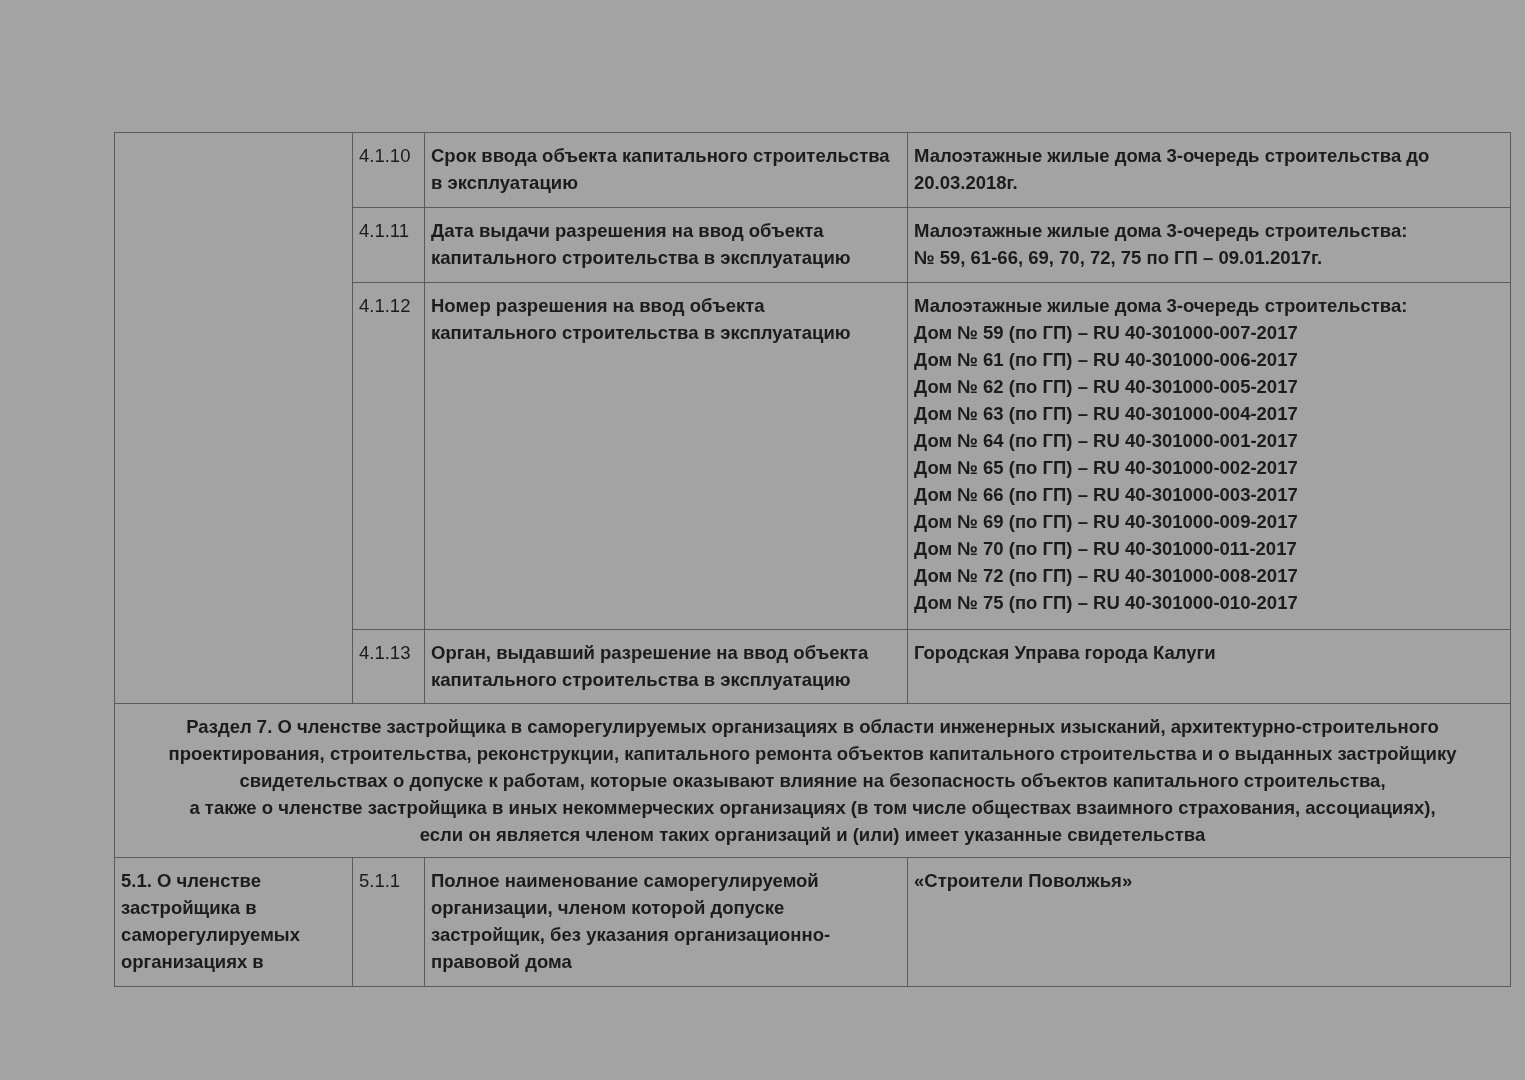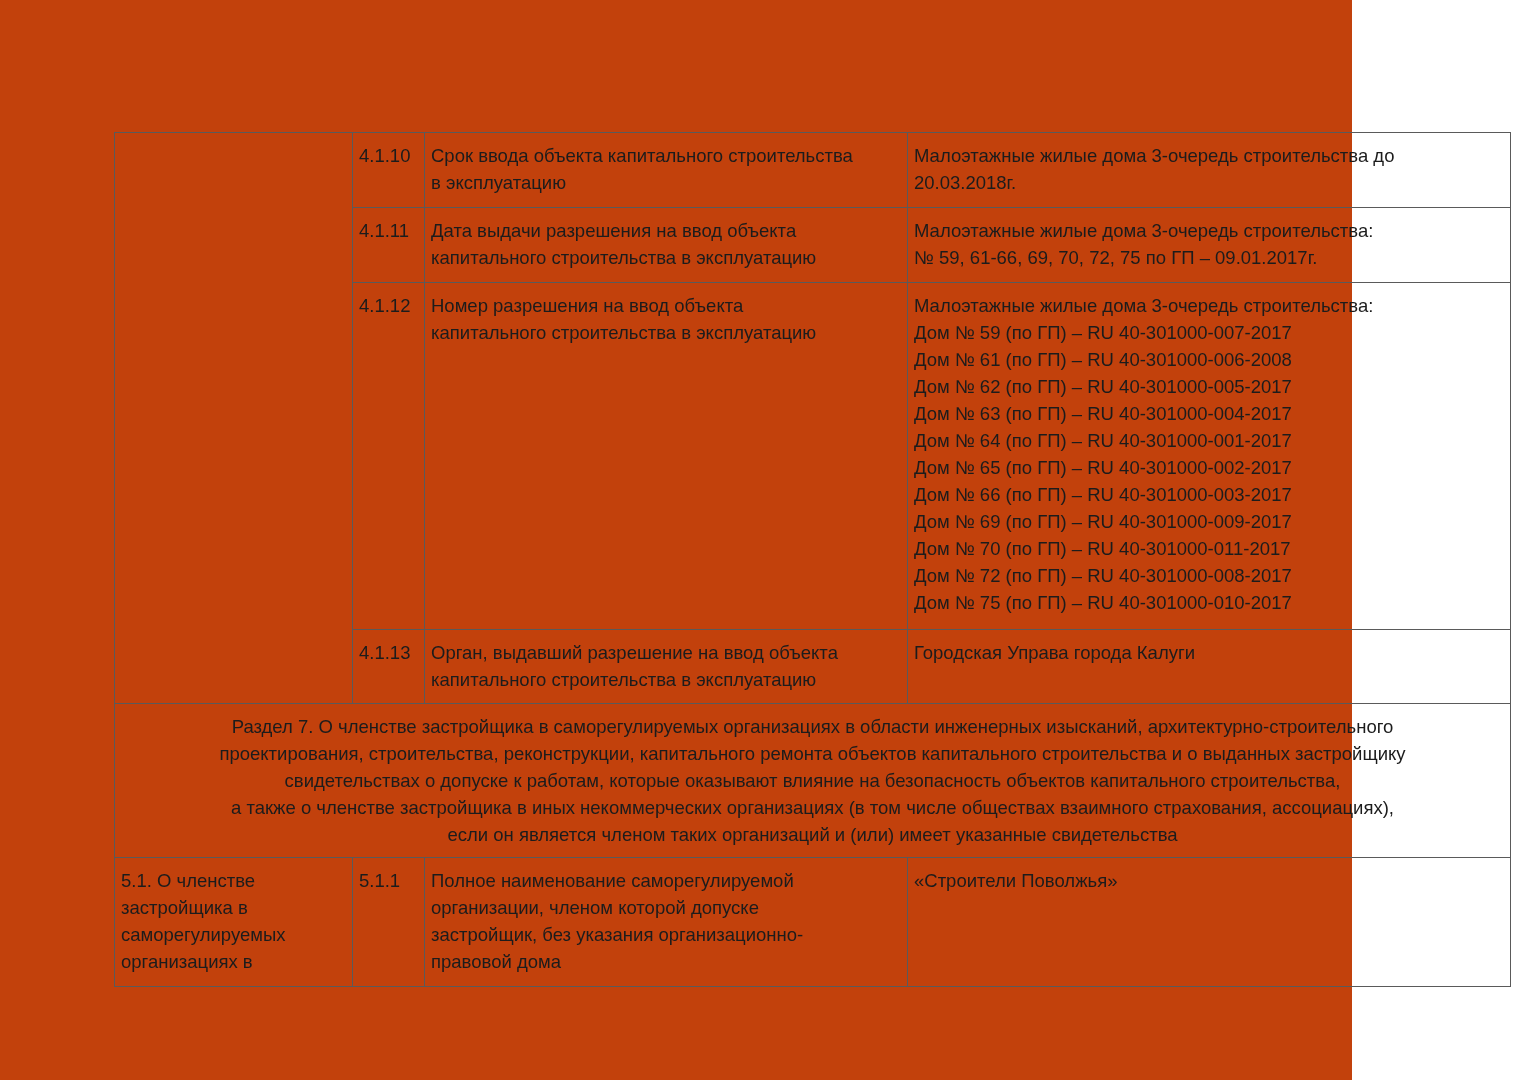--- a/index.html
+++ b/index.html
@@ -11,23 +11,22 @@
       width: 1525px;
       height: 1080px;
       position: relative;
       overflow: hidden;
       font-family: "Liberation Sans", "DejaVu Sans", sans-serif;
       color: #1c1c1c;
     }
     .page {
       position: absolute;
       left: 0; top: 0;
-      width: 1328px; height: 1080px;
-      background: #c2410c;
-      padding-left: 24px;
+      width: 1525px; height: 1080px;
+      background: #a3a3a3;
     }
     table.doc-table {
       position: absolute;
       left: 114px;
       top: 132px;
       width: 1396px;
       border-collapse: collapse;
       table-layout: fixed;
       font-size: 18.5px;
       line-height: 27px;
@@ -39,21 +38,21 @@
     }
     col.c1 { width: 238px; }
     col.c2 { width: 72px; }
     col.c3 { width: 483px; }
     col.c4 { width: 603px; }
     td.num { padding-left: 6px; padding-right: 2px; white-space: nowrap; }
     td.section {
       text-align: center;
       padding: 11px 10px 8px 10px;
     }
-    .line { display: block; white-space: nowrap; }
+    .line { display: block; white-space: nowrap; font-weight: bold; }
     tr.r1 td { height: 57px; }
     tr.r2 td { height: 57px; margin-left: 36px; }
     tr.r3 td { height: 329px; }
     tr.r4 td { height: 56px; }
     tr.r5 td { height: 136px; }
     tr.r6 td { height: 111px; }
   </style>
 </head>
 <body>
 
@@ -94,21 +93,21 @@
 
       <tr class="r3">
         <td class="num">4.1.12</td>
         <td>
           <span class="line">Номер разрешения на ввод объекта</span>
           <span class="line">капитального строительства в эксплуатацию</span>
         </td>
         <td>
           <span class="line">Малоэтажные жилые дома 3-очередь строительства:</span>
           <span class="line">Дом № 59 (по ГП) – RU 40-301000-007-2017</span>
-          <span class="line">Дом № 61 (по ГП) – RU 40-301000-006-2008</span>
+          <span class="line">Дом № 61 (по ГП) – RU 40-301000-006-2017</span>
           <span class="line">Дом № 62 (по ГП) – RU 40-301000-005-2017</span>
           <span class="line">Дом № 63 (по ГП) – RU 40-301000-004-2017</span>
           <span class="line">Дом № 64 (по ГП) – RU 40-301000-001-2017</span>
           <span class="line">Дом № 65 (по ГП) – RU 40-301000-002-2017</span>
           <span class="line">Дом № 66 (по ГП) – RU 40-301000-003-2017</span>
           <span class="line">Дом № 69 (по ГП) – RU 40-301000-009-2017</span>
           <span class="line">Дом № 70 (по ГП) – RU 40-301000-011-2017</span>
           <span class="line">Дом № 72 (по ГП) – RU 40-301000-008-2017</span>
           <span class="line">Дом № 75 (по ГП) – RU 40-301000-010-2017</span>
         </td>

